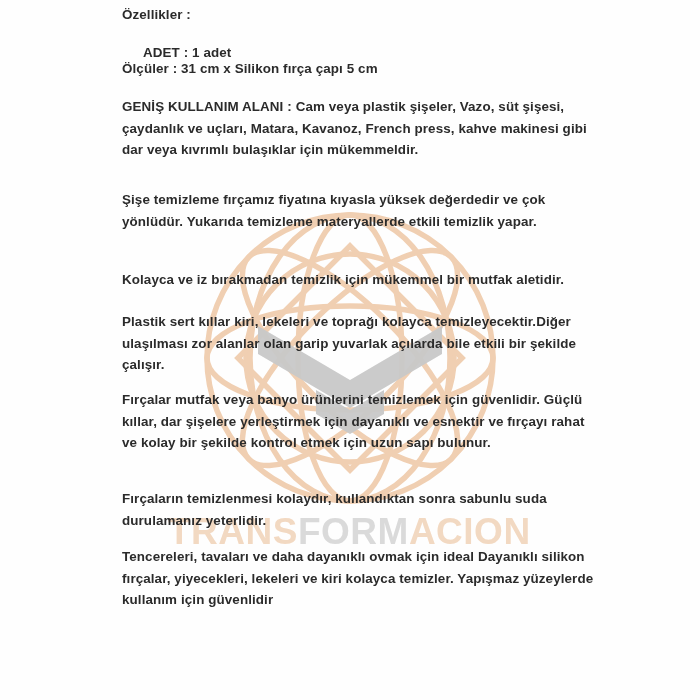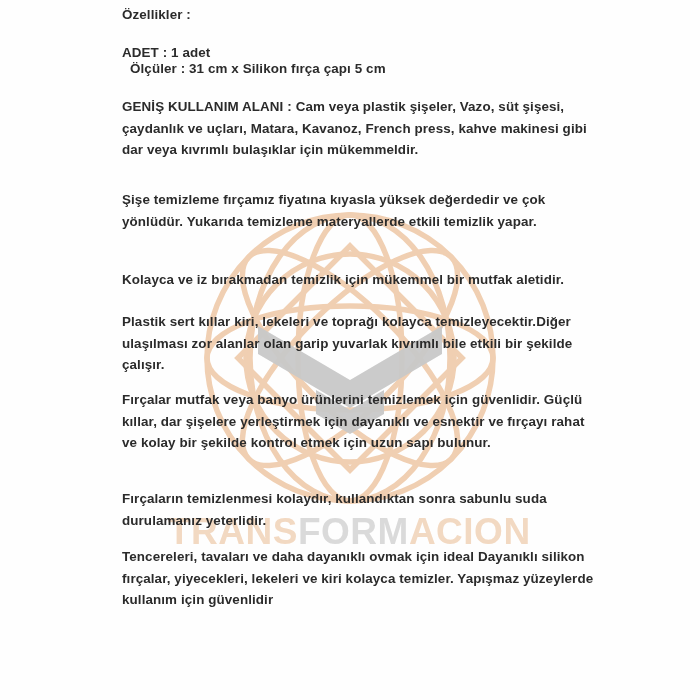--- a/index.html
+++ b/index.html
@@ -102,22 +102,22 @@
       <path d="M120 182 L154 202 L188 182 L188 206 L154 226 L120 206 Z"></path>
     </g>
   </svg>
 
   <div id="watermark-wordmark"><span>TRANS</span><span class="wm-mid">FORM</span><span>ACION</span></div>
 
 </div>
 
 <div id="doc">
     <div class="block" style="top: 4px;">Özellikler :</div>
-    <div class="block" style="top: 42px;">ADET : 1 adet</div>
-    <div class="block" style="top: 58px; margin-left: 8px;">Ölçüler : 31 cm x Silikon fırça çapı 5 cm</div>
+    <div class="block" style="top: 42px; margin-left: 21px;">ADET : 1 adet</div>
+    <div class="block" style="top: 58px;">Ölçüler : 31 cm x Silikon fırça çapı 5 cm</div>
     <div class="block" style="top: 96px;">GENİŞ KULLANIM ALANI : Cam veya plastik şişeler, Vazo, süt şişesi, çaydanlık ve uçları, Matara, Kavanoz, French press, kahve makinesi gibi dar veya kıvrımlı bulaşıklar için mükemmeldir.</div>
     <div class="block" style="top: 189px;">Şişe temizleme fırçamız fiyatına kıyasla yüksek değerdedir ve çok yönlüdür. Yukarıda temizleme materyallerde etkili temizlik yapar.</div>
     <div class="block" style="top: 254px; margin-top: 15px;">Kolayca ve iz bırakmadan temizlik için mükemmel bir mutfak aletidir.</div>
-    <div class="block" style="top: 311px;">Plastik sert kıllar kiri, lekeleri ve toprağı kolayca temizleyecektir.Diğer ulaşılması zor alanlar olan garip yuvarlak kıvrımlı bile etkili bir şekilde çalışır.</div>
+    <div class="block" style="top: 311px;">Plastik sert kıllar kiri, lekeleri ve toprağı kolayca temizleyecektir.Diğer ulaşılması zor alanlar olan garip yuvarlak açılarda bile etkili bir şekilde çalışır.</div>
     <div class="block" style="top: 389px;">Fırçalar mutfak veya banyo ürünlerini temizlemek için güvenlidir. Güçlü kıllar, dar şişelere yerleştirmek için dayanıklı ve esnektir ve fırçayı rahat ve kolay bir şekilde kontrol etmek için uzun sapı bulunur.</div>
     <div class="block" style="top: 488px;">Fırçaların temizlenmesi kolaydır, kullandıktan sonra sabunlu suda durulamanız yeterlidir.</div>
     <div class="block" style="top: 546px;">Tencereleri, tavaları ve daha dayanıklı ovmak için ideal Dayanıklı silikon fırçalar, yiyecekleri, lekeleri ve kiri kolayca temizler. Yapışmaz yüzeylerde kullanım için güvenlidir</div>
   </div>
 
 </body></html>

